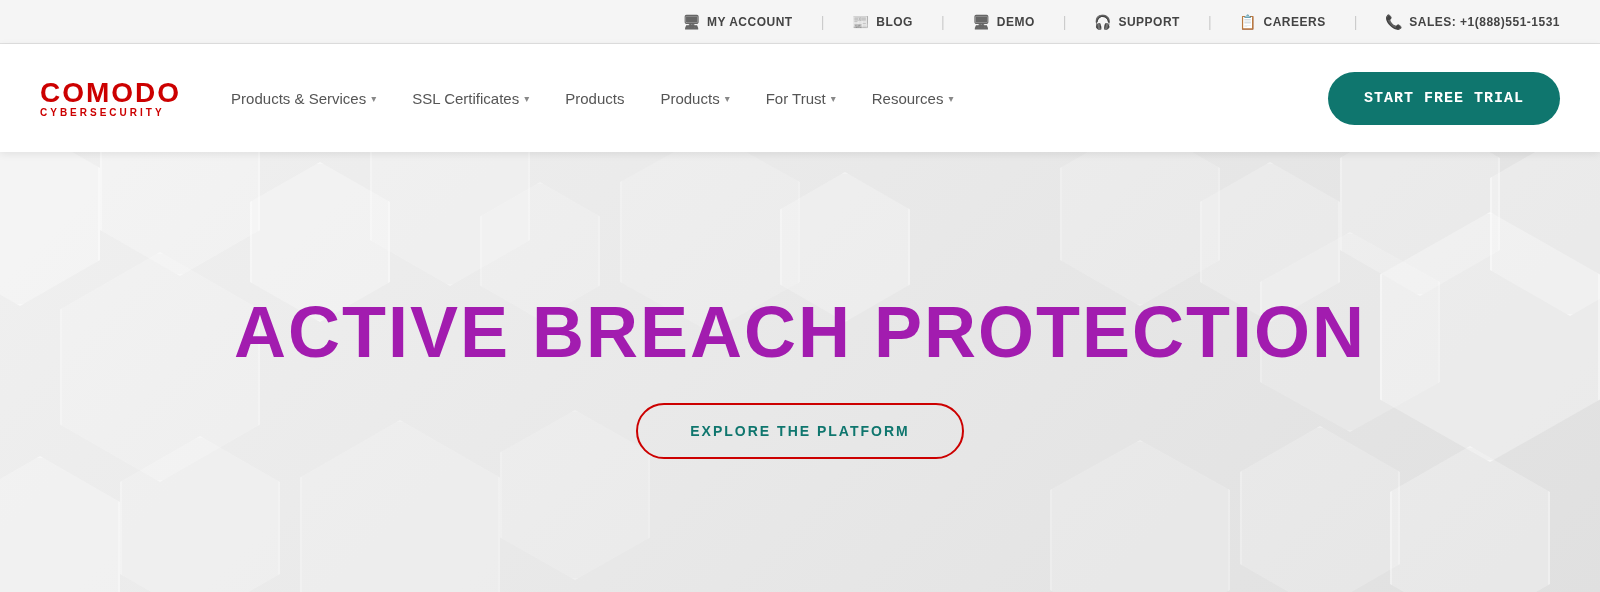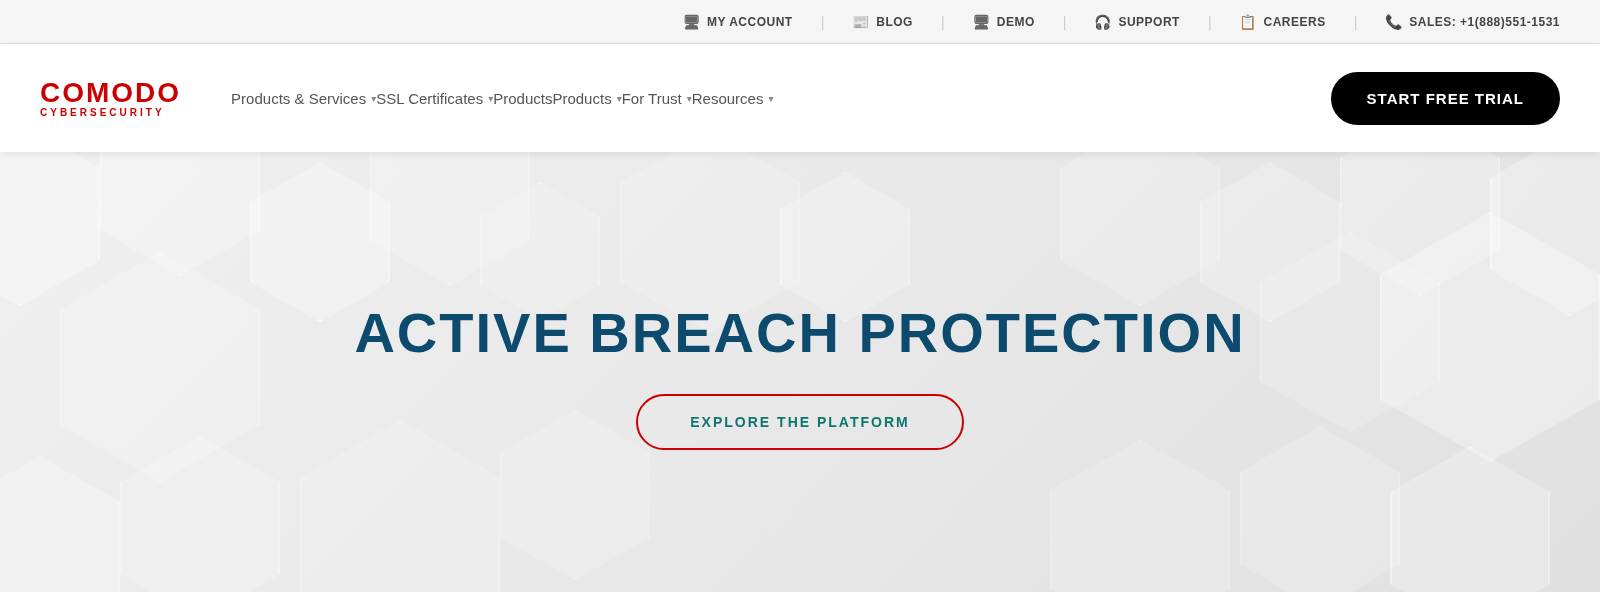--- a/index.html
+++ b/index.html
@@ -63,49 +63,51 @@
     .logo-cyber {
       font-size: 10px;
       font-weight: 700;
       color: #cc0000;
       letter-spacing: 3px;
       text-transform: uppercase;
     }
     .nav-items {
       display: flex;
       align-items: center;
+      gap: 36px;
       flex: 1;
     }
     .nav-item {
       display: flex;
       align-items: center;
       gap: 5px;
       font-size: 15px;
       color: #555;
       cursor: pointer;
       white-space: nowrap;
       font-weight: 500;
     }
     .nav-chevron {
       font-size: 10px;
       color: #888;
     }
     .start-trial-btn {
-      background: #000000;
+      background: #0f766e;
       color: #ffffff;
       font-size: 15px;
       font-weight: 800;
       letter-spacing: 1px;
       text-transform: uppercase;
       border: none;
       border-radius: 50px;
       padding: 18px 36px;
       cursor: pointer;
       white-space: nowrap;
       margin-left: 20px;
+      font-family: Liberation Mono, monospace;
     }
 
     
     .hero {
       position: relative;
       width: 1600px;
       height: 448px;
       background: #e8e8e8;
       display: flex;
       flex-direction: column;
@@ -140,23 +142,23 @@
     .hero-content {
       position: relative;
       z-index: 2;
       text-align: center;
       display: flex;
       flex-direction: column;
       align-items: center;
       gap: 20px;
     }
     .hero-title {
-      font-size: 56px;
+      font-size: 72px;
       font-weight: 900;
-      color: #0c4a6e;
+      color: #a21caf;
       letter-spacing: 2px;
       text-transform: uppercase;
       line-height: 1.1;
     }
     .hero-subtitle {
       font-size: 20px;
       color: #555;
       font-weight: 400;
     }
     .explore-btn {

